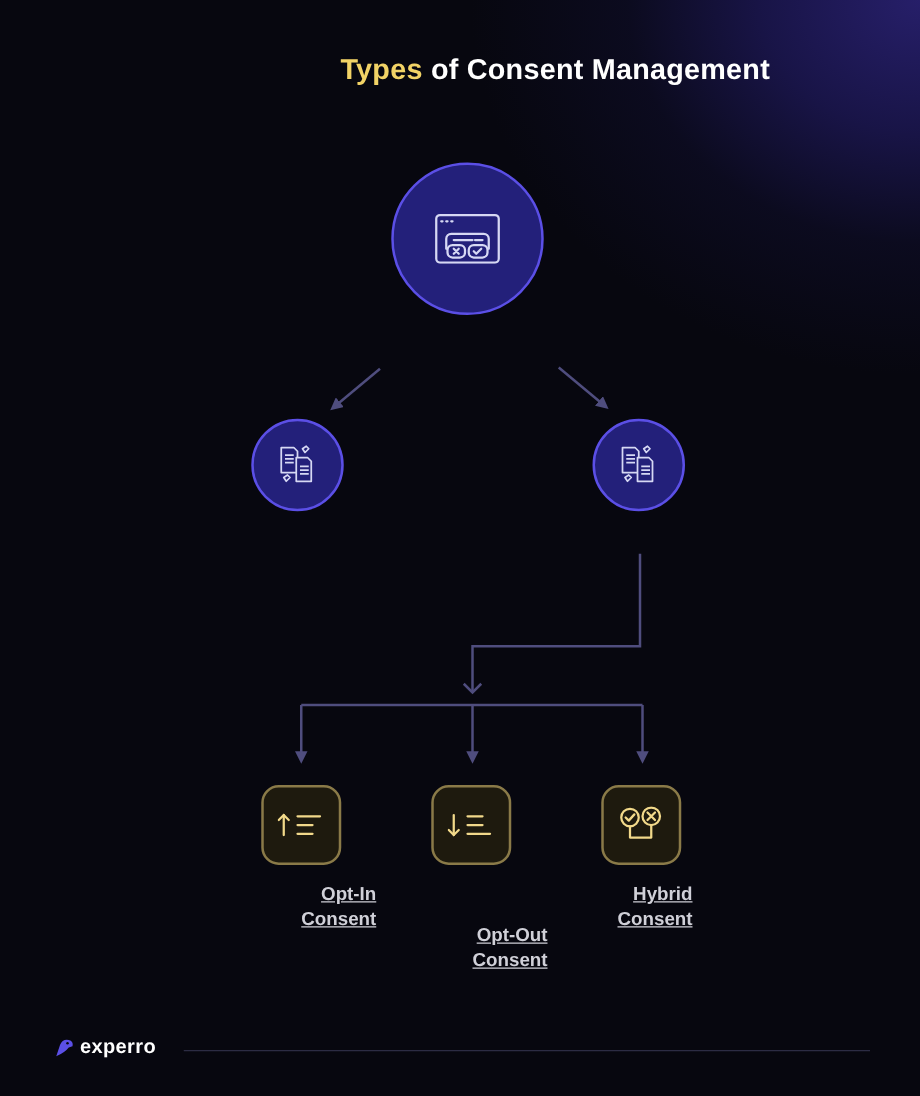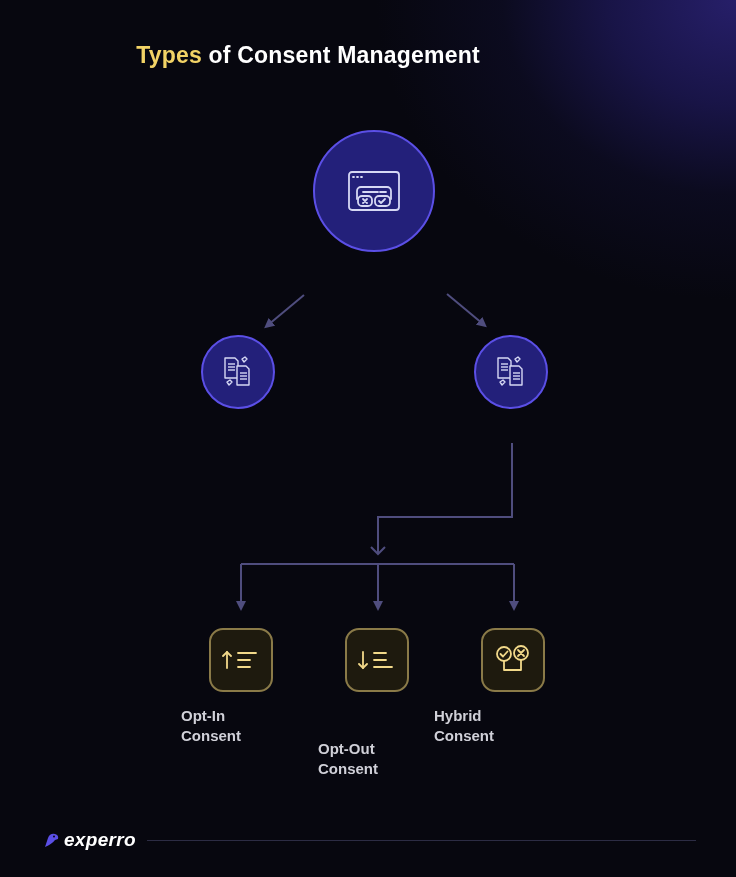--- a/index.html
+++ b/index.html
@@ -1,29 +1,29 @@
 <!DOCTYPE html>
 <html><head>
 <meta charset="utf-8">
 <style>
   html,body{margin:0;padding:0;}
   body{width:736px;height:877px;overflow:hidden;background:#07070f;font-family:"Liberation Sans",sans-serif;}
   .canvas{position:relative;width:736px;height:877px;overflow:hidden;
     background:
       radial-gradient(ellipse 360px 300px at 736px 0px, rgba(40,32,110,0.95) 0%, rgba(32,26,95,0.7) 35%, rgba(20,18,60,0.35) 65%, rgba(7,7,15,0) 100%),
       #07070f;}
-  .title{position:absolute;left:0;width:616px;top:42px;text-align:center;font-size:23px;font-weight:bold;color:#ffffff;letter-spacing:0.2px;}
+  .title{position:absolute;left:0;width:616px;top:42px;text-align:right;font-size:23px;font-weight:bold;color:#ffffff;letter-spacing:0.2px;}
   .title .accent{color:#f2d366;}
   .circle{position:absolute;border-radius:50%;background:#23207a;border:2px solid #5b4fe6;box-sizing:border-box;display:flex;align-items:center;justify-content:center;}
   .label{position:absolute;text-align:center;color:#d6d8f4;font-weight:bold;font-size:15.5px;white-space:nowrap;}
   .sq{position:absolute;width:64px;height:64px;border-radius:14px;background:#1e1a0e;border:2px solid #8a7a48;box-sizing:border-box;display:flex;align-items:center;justify-content:center;}
-  .sublabel{position:absolute;width:120px;text-align:left;color:#d0d0d8;font-weight:bold;font-size:15px;line-height:20px;}
+  .sublabel{position:absolute;width:120px;text-align:right;color:#d0d0d8;font-weight:bold;font-size:15px;line-height:20px;text-decoration:underline;}
   svg.lines{position:absolute;left:0;top:0;}
   .logo{position:absolute;left:44px;top:829px;display:flex;align-items:center;}
-  .logo-text{color:#ffffff;font-weight:bold;font-style:italic;font-size:19px;margin-left:4px;letter-spacing:0.3px;}
+  .logo-text{color:#ffffff;font-weight:bold;font-size:16px;margin-left:4px;letter-spacing:0.3px;}
   .footer-rule{position:absolute;left:147px;top:840px;width:549px;height:1px;background:#2c2c44;}
 </style>
 </head>
 <body>
 
 <div class="canvas">
 
   <div class="title"><span class="accent">Types</span><span> of Consent Management</span></div>
 
   <svg class="lines" width="736" height="877">

